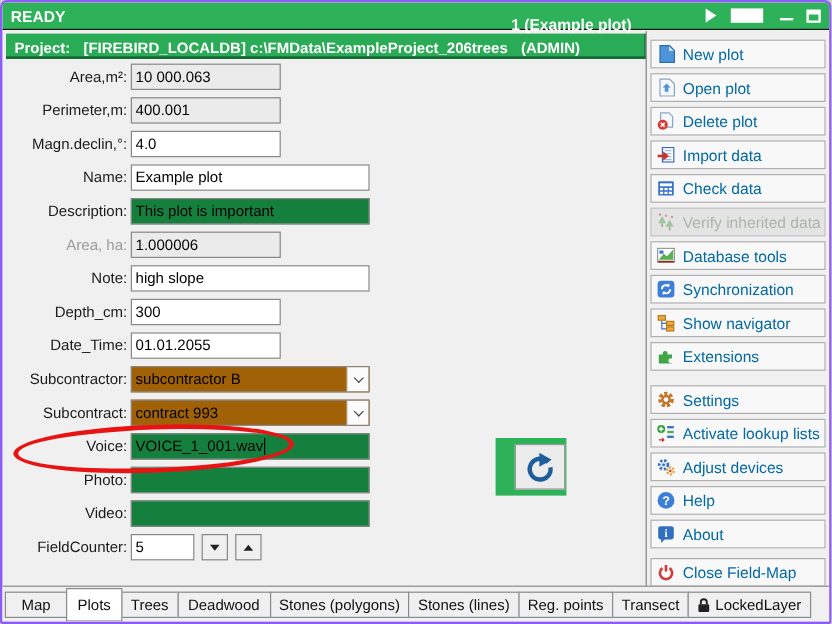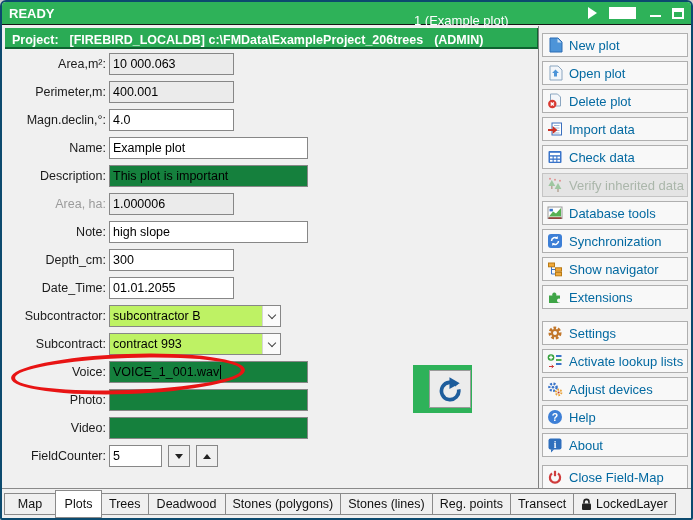--- a/index.html
+++ b/index.html
@@ -1,42 +1,42 @@
 <!DOCTYPE html>
 <html><head>
 <meta charset="utf-8">
 <style>
   html,body{margin:0;padding:0;background:#cfcfcf;}
   *{box-sizing:border-box;}
-  .window{position:relative;width:693px;height:520px;border:2px solid #0c4a6e;border-radius:6px 6px 2px 2px;
+  .window{position:relative;width:693px;height:520px;border:2px solid #8b5cf6;border-radius:6px 6px 2px 2px;
     background:#f0f0f0;font-family:"Liberation Sans",sans-serif;overflow:hidden;}
   
   .titlebar{position:absolute;left:0;top:0;right:0;height:23px;background:#2eb259;border-bottom:1px solid #161616;
     display:flex;align-items:center;padding:0 7px;color:#fff;}
   .tb-status{font-weight:bold;font-size:13px;}
-  .tb-title{position:absolute;left:412px;font-weight:normal;font-size:13px;margin-top:14px;}
+  .tb-title{position:absolute;left:424px;font-weight:bold;font-size:13px;margin-top:14px;}
   .tb-controls{margin-left:auto;display:flex;align-items:center;}
   .play{width:0;height:0;border-left:9px solid #fff;border-top:6px solid transparent;border-bottom:6px solid transparent;margin-right:12px;}
   .blank{width:27px;height:12px;background:#fff;margin-right:14px;}
   .minim{width:11px;height:2px;background:#fff;margin-right:11px;margin-top:6px;}
   .restore{width:12px;height:11px;border:2px solid #fff;border-top:4px solid #fff;}
   
   .project-bar{position:absolute;left:3px;top:26px;width:533px;height:21px;background:#2aab55;
     border-bottom:2px solid #0e6330;border-right:1px solid #0e6330;color:#fff;font-weight:bold;font-size:12.5px;
     display:flex;align-items:flex-end;gap:11px;padding:0 7px;white-space:nowrap;overflow:hidden;}
   
   .form{position:absolute;left:0;top:51px;width:430px;margin-left:16px;}
   .frow{display:flex;align-items:center;height:22px;margin-bottom:6px;}
   .flabel{width:88px;flex:none;text-align:right;margin-right:3px;font-size:12.5px;color:#1b1b1b;white-space:nowrap;}
   .flabel.dim{color:#9b9b9b;}
   .fld{height:22px;border:1px solid #878787;background:#fff;font:12.5px "Liberation Sans",sans-serif;padding:0 3px;color:#000;}
   .w125{width:125px;}.w199{width:199px;}.w53{width:53px;}
   .ro{background:#ebebeb;}
   .cyan{background:#15803d;}
-  .combo{width:172px;height:22px;border:1px solid #878787;background:#bef264;display:flex;}
+  .combo{width:199px;height:22px;border:1px solid #878787;background:#a16207;display:flex;}
   .combo input{flex:1;min-width:0;border:0;outline:0;font:12.5px "Liberation Sans",sans-serif;padding:0 3px;background:transparent;}
   .chev-btn{width:18px;flex:none;border-left:1px solid #d5d5d5;background:#fbfbfb;display:flex;align-items:center;justify-content:center;}
   .chev{width:6px;height:6px;border-right:1.5px solid #444;border-bottom:1.5px solid #444;transform:rotate(45deg);margin-top:-3px;}
   .voicebox{display:flex;align-items:center;}
   .caret{width:1px;height:14px;background:#000;margin-left:1px;flex:none;}
   .spin{width:22px;height:22px;margin-left:6px;background:#f0f0f0;border:1px solid #878787;display:flex;align-items:center;justify-content:center;padding:0;}
   .tri-down{width:0;height:0;border-left:4px solid transparent;border-right:4px solid transparent;border-top:5px solid #222;}
   .tri-up{width:0;height:0;border-left:4px solid transparent;border-right:4px solid transparent;border-bottom:5px solid #222;}
   
   .refresh-wrap{position:absolute;left:411px;top:363px;width:59px;height:48px;background:#2eb259;}

